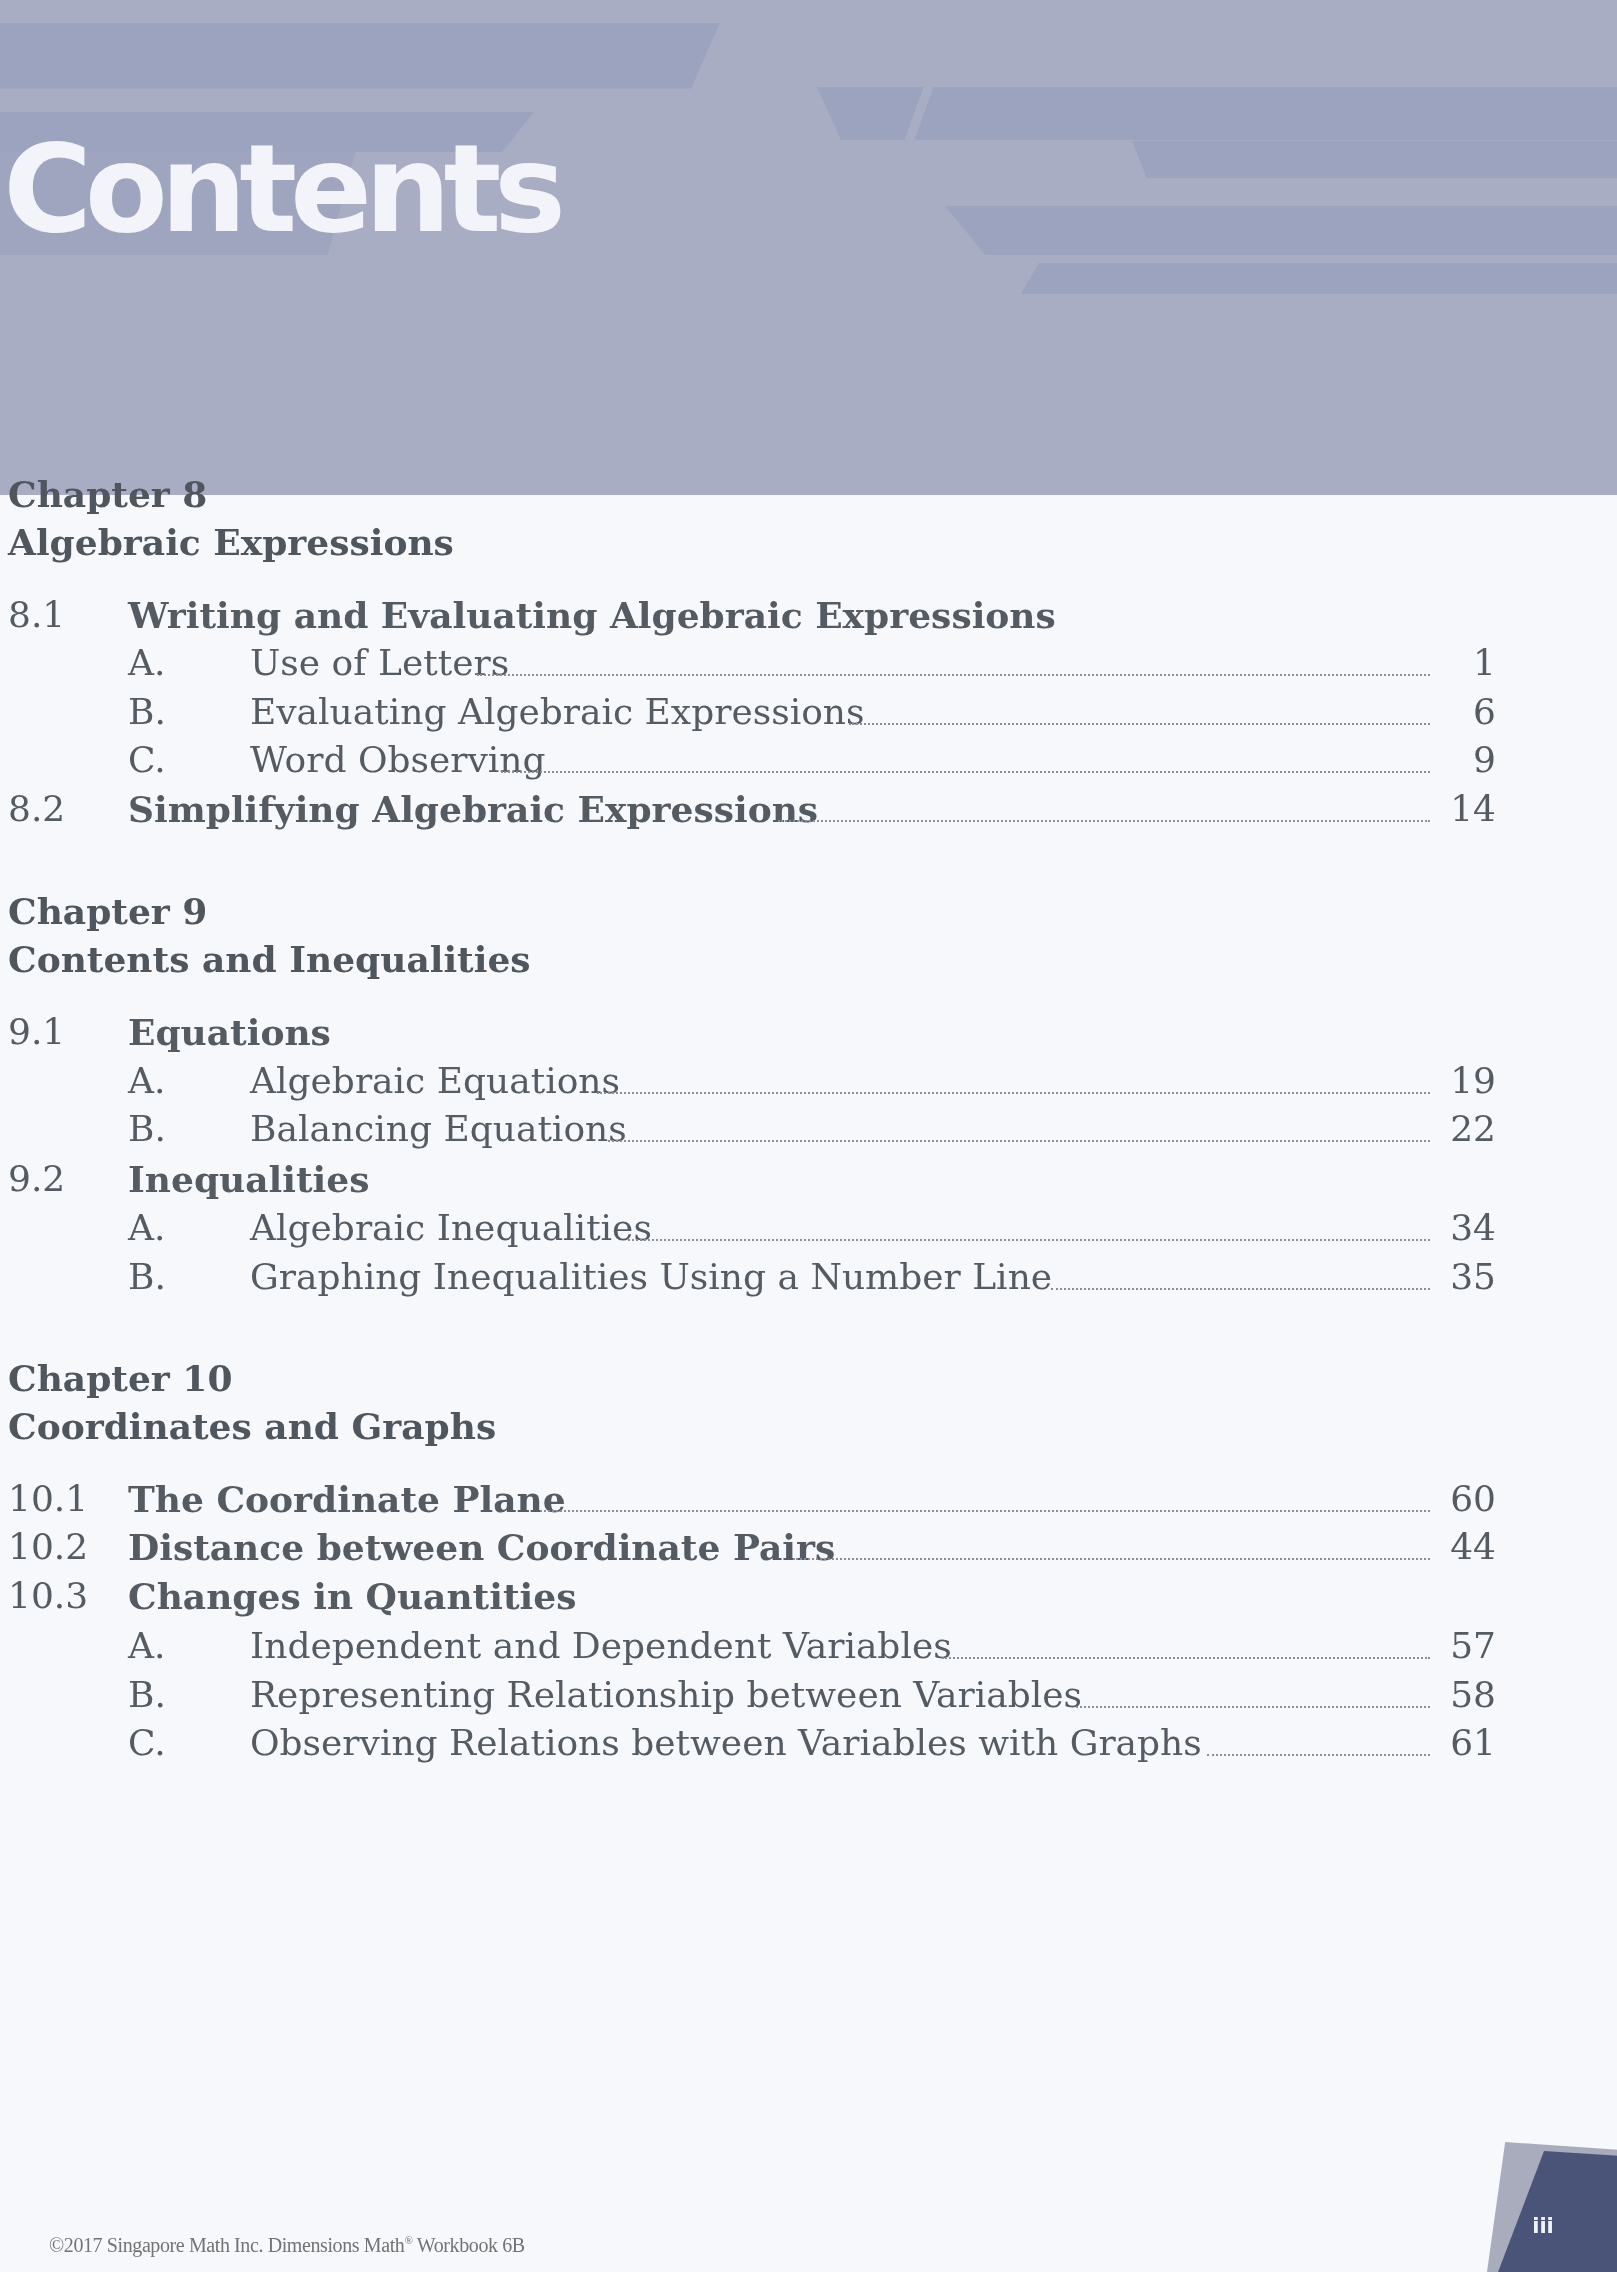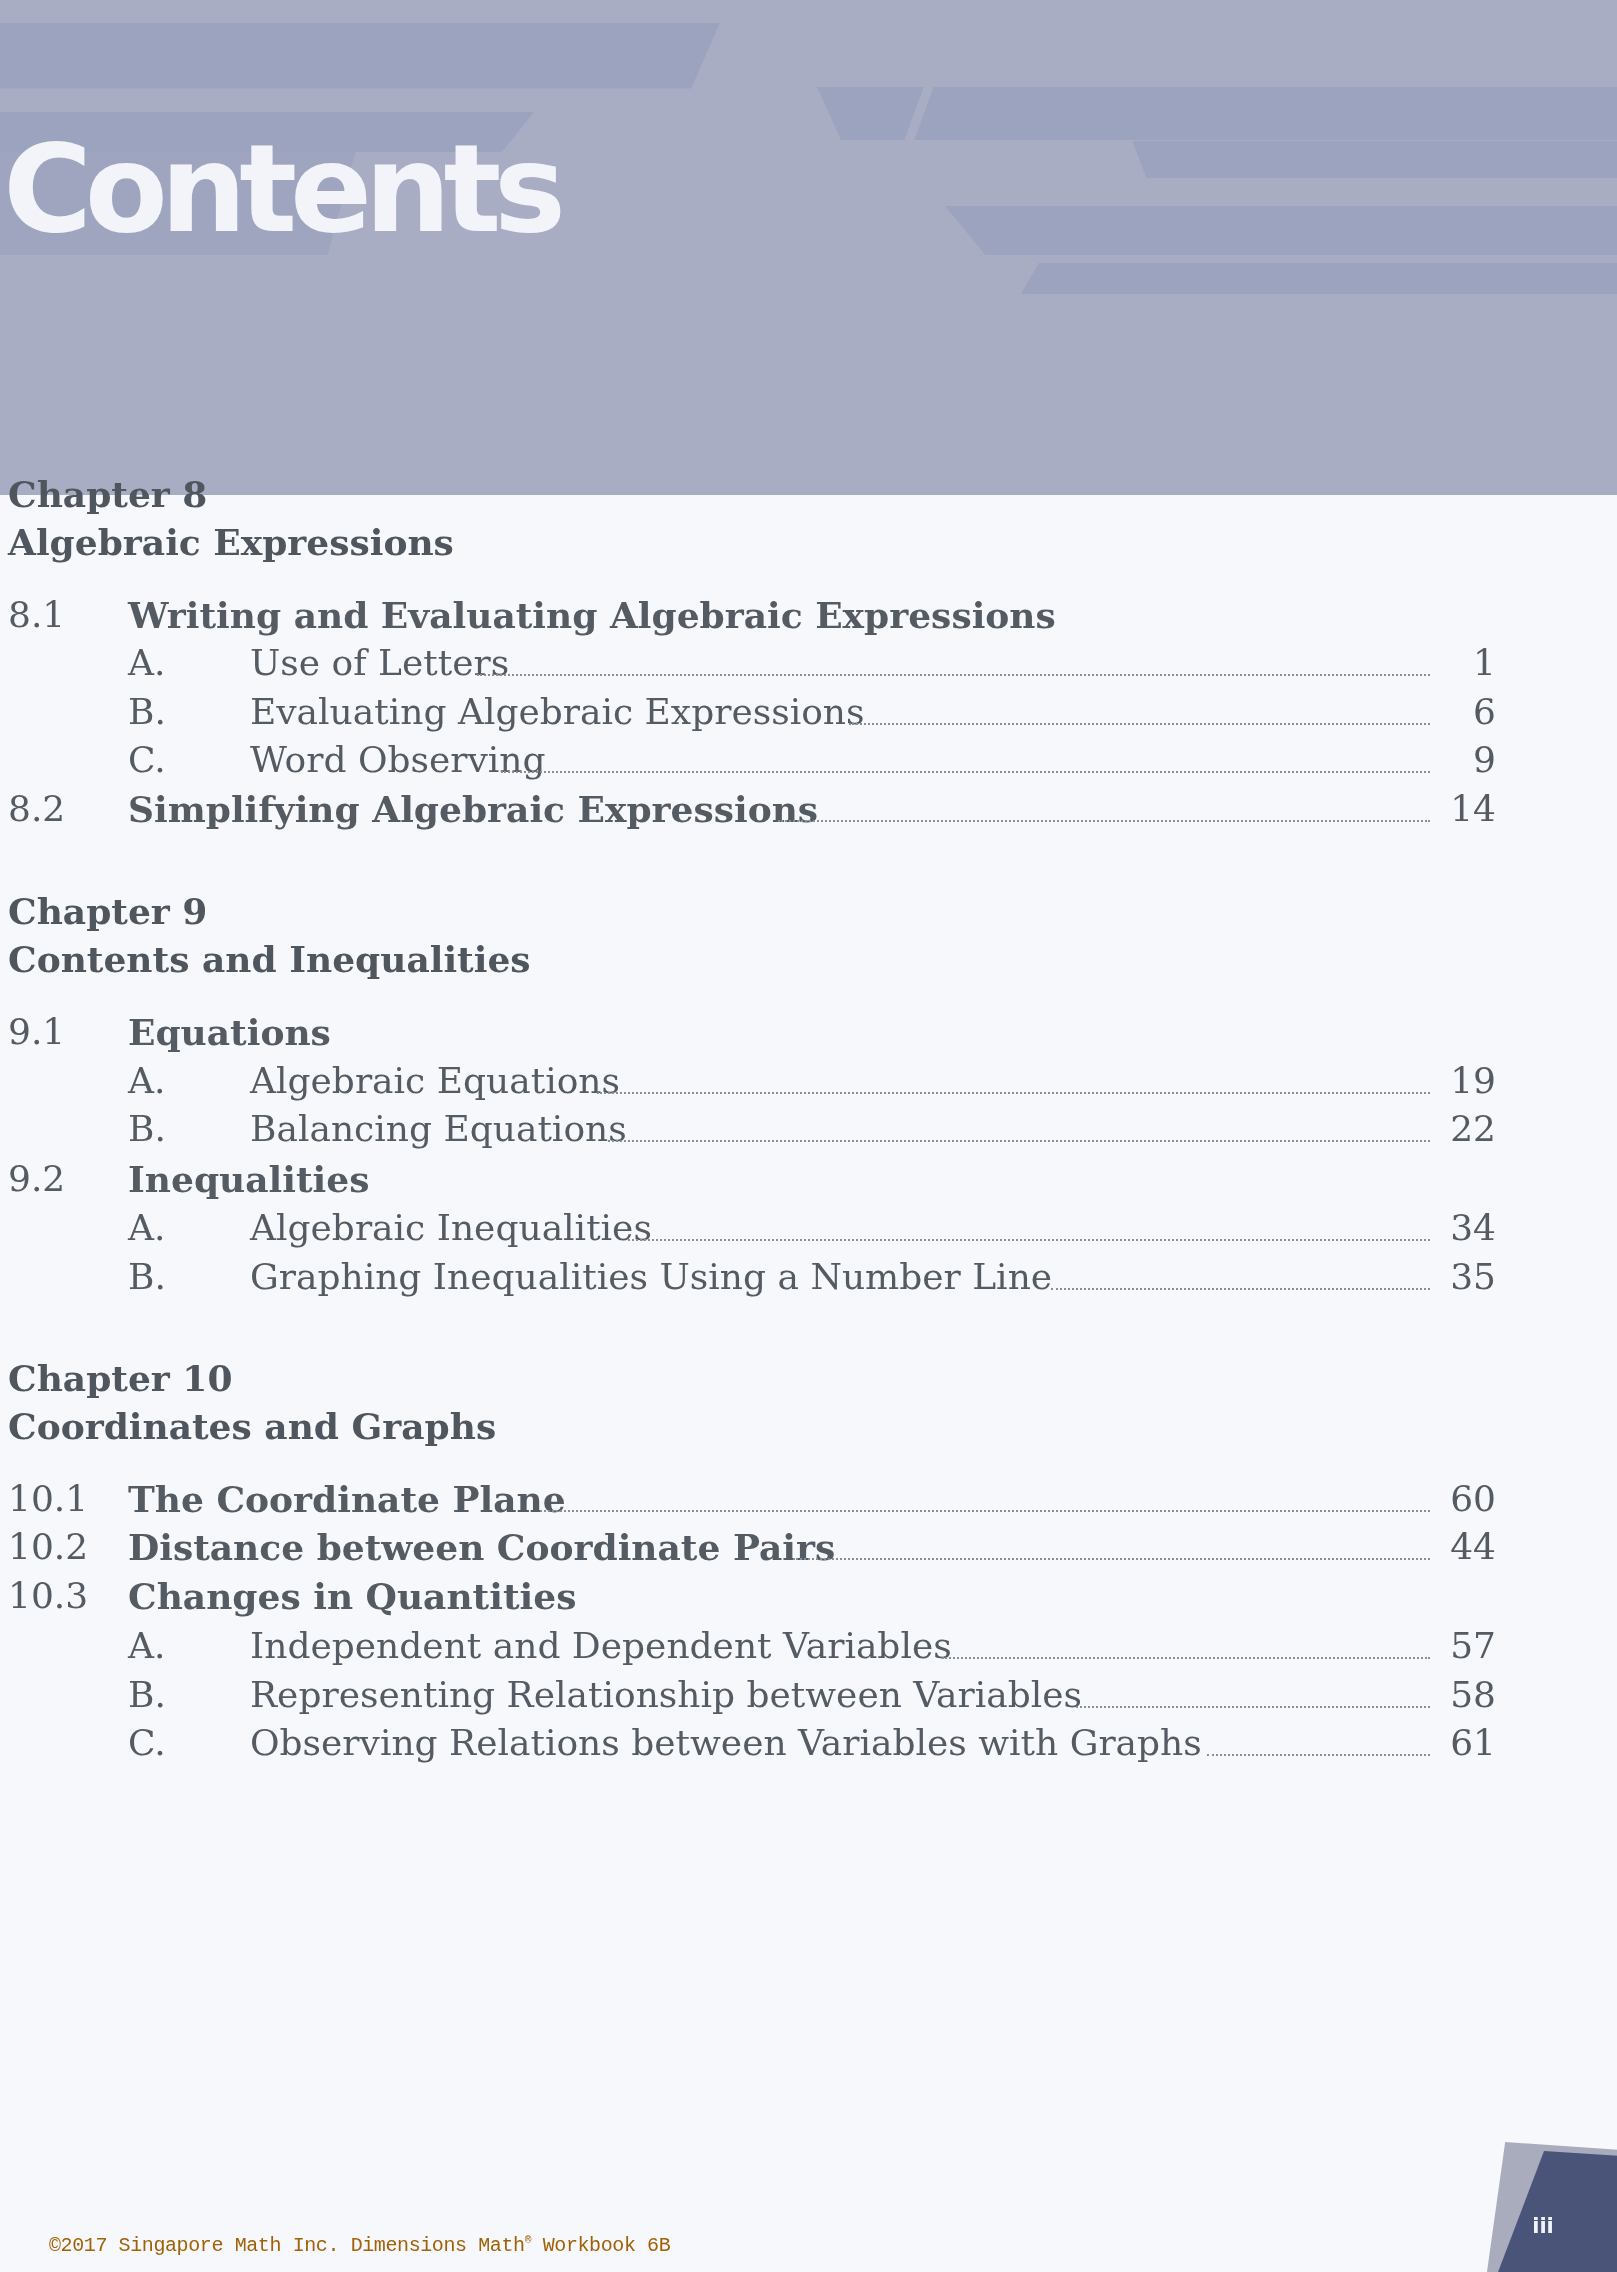--- a/index.html
+++ b/index.html
@@ -32,22 +32,22 @@
   .row { position:absolute; left:0; width:1496px; height:49px; display:flex; align-items:flex-end; font-size:36px; line-height:1; }
   .chap { font-weight:bold; font-size:36px; left:8px; color:#50565e;text-align:center; }
   .num { position:absolute; left:8px; bottom:0; }
   .sec-title { position:absolute; left:128px; bottom:0;font-weight:bold; }
   .letter { position:absolute; left:128px; bottom:0; }
   .sub-title { position:absolute; left:210px; bottom:0;margin-left:40px; }
   .leader-wrap { position:absolute; bottom:4.9px; height:3.2px; border-bottom:2.4px dotted #8a8f96; }
   .page { position:absolute; right:0; bottom:0; width:65px; text-align:right; }
   .footer {
     position:absolute; left:49px; top:2234px;
-    font-family:Liberation Mono, monospace;
-    font-size:20px; color:#a16207; letter-spacing:-0.4px;
+    font-family:Liberation Serif, serif;
+    font-size:20px; color:#737373; letter-spacing:-0.4px;
   }
   .footer sup { font-size:11.3px; }
   .tab-grey {
     position:absolute; left:1486px; top:2142px; width:137px; height:137px;
     background:#a9acbc; clip-path:polygon(14% 0,100% 6%,100% 100%,0 100%);
   }
   .tab {
     position:absolute; left:1495px; top:2151px; width:129px; height:129px;
     background:#4a5478; clip-path:polygon(38% 0,100% 4%,100% 100%,0 100%);
   }

